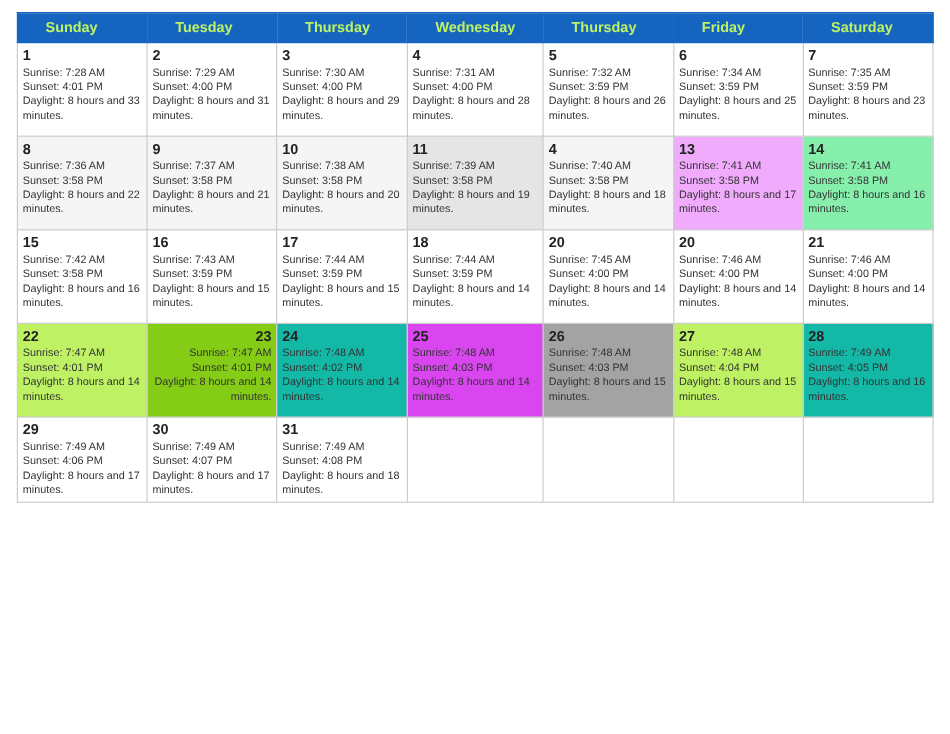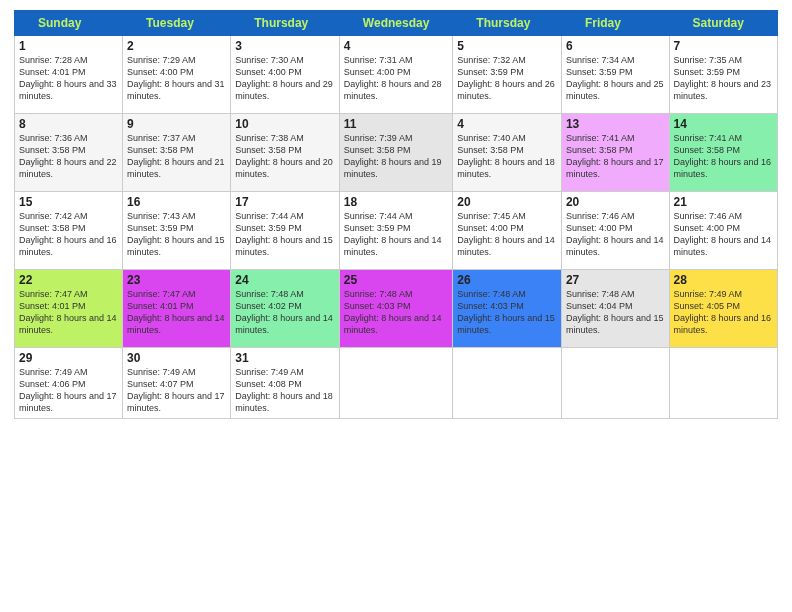--- a/index.html
+++ b/index.html
@@ -188,41 +188,41 @@
           <td>
             <span class="day-num">21</span>
             <div class="day-info">Sunrise: 7:46 AM<br>Sunset: 4:00 PM<br>Daylight: 8 hours and 14 minutes.</div>
           </td>
         </tr>
         <tr>
           <td style="background-color: #bef264;">
             <span class="day-num">22</span>
             <div class="day-info">Sunrise: 7:47 AM<br>Sunset: 4:01 PM<br>Daylight: 8 hours and 14 minutes.</div>
           </td>
-          <td style="background-color: #d946ef;">
+          <td style="background-color: #84cc16; text-align: right;">
             <span class="day-num">23</span>
             <div class="day-info">Sunrise: 7:47 AM<br>Sunset: 4:01 PM<br>Daylight: 8 hours and 14 minutes.</div>
           </td>
-          <td style="background-color: #86efac;">
+          <td style="background-color: #14b8a6;">
             <span class="day-num">24</span>
             <div class="day-info">Sunrise: 7:48 AM<br>Sunset: 4:02 PM<br>Daylight: 8 hours and 14 minutes.</div>
           </td>
           <td style="background-color: #d946ef;">
             <span class="day-num">25</span>
             <div class="day-info">Sunrise: 7:48 AM<br>Sunset: 4:03 PM<br>Daylight: 8 hours and 14 minutes.</div>
           </td>
-          <td style="background-color: #3b82f6;">
+          <td style="background-color: #a3a3a3;">
             <span class="day-num">26</span>
             <div class="day-info">Sunrise: 7:48 AM<br>Sunset: 4:03 PM<br>Daylight: 8 hours and 15 minutes.</div>
           </td>
-          <td style="background-color: #e5e5e5; margin-top: 32px;">
+          <td style="background-color: #bef264; margin-top: 32px;">
             <span class="day-num">27</span>
             <div class="day-info">Sunrise: 7:48 AM<br>Sunset: 4:04 PM<br>Daylight: 8 hours and 15 minutes.</div>
           </td>
-          <td style="background-color: #fde047;">
+          <td style="background-color: #14b8a6;">
             <span class="day-num">28</span>
             <div class="day-info">Sunrise: 7:49 AM<br>Sunset: 4:05 PM<br>Daylight: 8 hours and 16 minutes.</div>
           </td>
         </tr>
         <tr class="last-row">
           <td>
             <span class="day-num">29</span>
             <div class="day-info">Sunrise: 7:49 AM<br>Sunset: 4:06 PM<br>Daylight: 8 hours and 17 minutes.</div>
           </td>
           <td>

